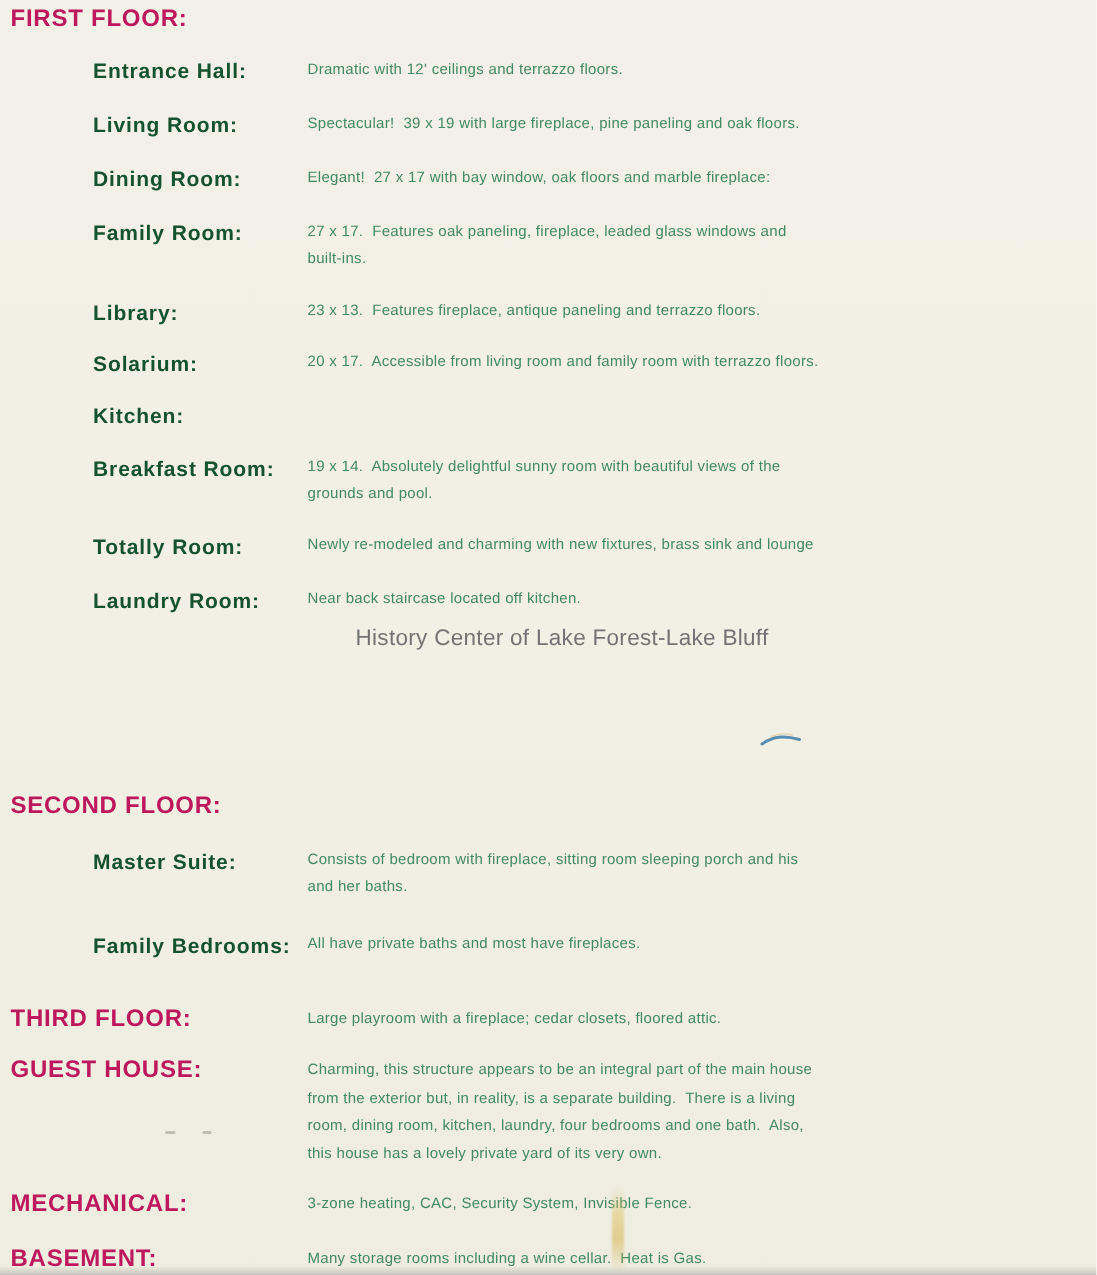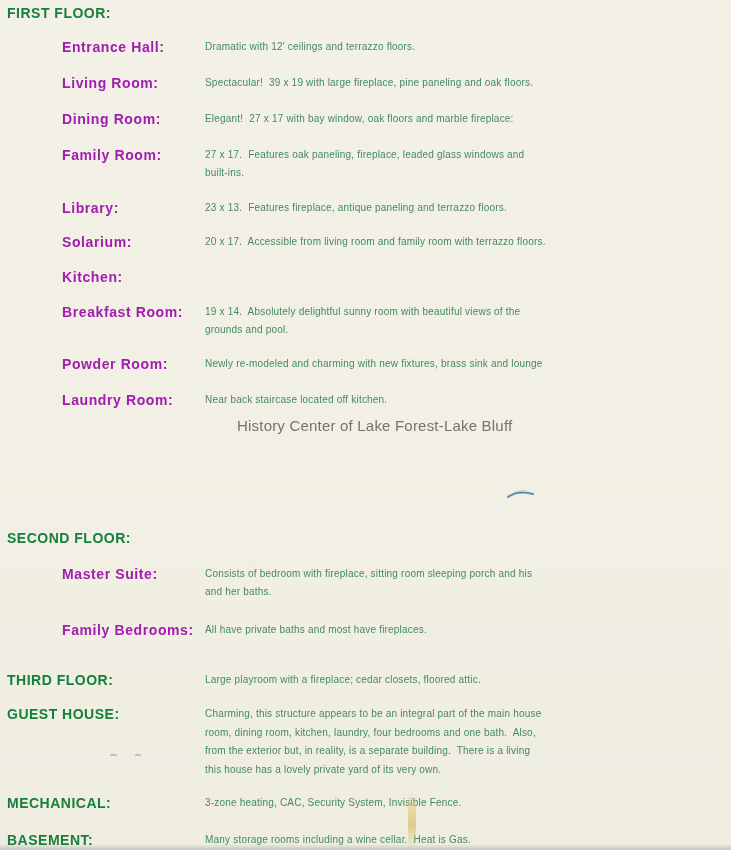--- a/index.html
+++ b/index.html
@@ -6,27 +6,27 @@
   body {
     width: 731px; height: 850px;
     position: relative;
     overflow: hidden;
     background: linear-gradient(180deg, #f3f0e7 0%, #f2efe4 55%, #efece0 100%);
     font-family: "Liberation Sans", "DejaVu Sans", sans-serif;
   }
   .page { position: absolute; inset: 0; }
   .heading {
     position: absolute; left: 7px;
-    color: #15803d; font-weight: 700;
-    font-size: 14px; line-height: 18px;
+    color: #be185d; font-weight: 700;
+    font-size: 16px; line-height: 18px;
     letter-spacing: 0.5px; white-space: pre;
   }
   .room-label {
     position: absolute; left: 62px;
-    color: #a21caf; font-weight: 700;
+    color: #14532d; font-weight: 700;
     font-size: 14px; line-height: 18px;
     letter-spacing: 0.6px; white-space: pre;
   }
   .desc {
     position: absolute; left: 205px;
     color: #428a61;
     font-size: 10px;
     letter-spacing: 0.2px;
   }
   .desc .line { white-space: pre; height: 18px; line-height: 18px; }
@@ -97,21 +97,21 @@
   </div>
 
   <div class="room-label" style="top:268px">Kitchen:</div>
 
   <div class="room-label" style="top:303px">Breakfast Room:</div>
   <div class="desc" style="top:303px">
     <div class="line">19 x 14.  Absolutely delightful sunny room with beautiful views of the</div>
     <div class="line">grounds and pool.</div>
   </div>
 
-  <div class="room-label" style="top:355px">Powder Room:</div>
+  <div class="room-label" style="top:355px">Totally Room:</div>
   <div class="desc" style="top:355px">
     <div class="line">Newly re-modeled and charming with new fixtures, brass sink and lounge</div>
   </div>
 
   <div class="room-label" style="top:391px">Laundry Room:</div>
   <div class="desc" style="top:391px">
     <div class="line">Near back staircase located off kitchen.</div>
   </div>
 
   <div class="watermark">History Center of Lake Forest-Lake Bluff</div>
@@ -140,22 +140,22 @@
   <div class="desc" style="top:671px">
     <div class="line">Large playroom with a fireplace; cedar closets, floored attic.</div>
   </div>
 
   <div class="speck speck-1"></div>
   <div class="speck speck-2"></div>
 
   <div class="heading" style="top:705px">GUEST HOUSE:</div>
   <div class="desc wide-lh" style="top:705px">
     <div class="line">Charming, this structure appears to be an integral part of the main house</div>
+    <div class="line">from the exterior but, in reality, is a separate building.  There is a living</div>
     <div class="line">room, dining room, kitchen, laundry, four bedrooms and one bath.  Also,</div>
-    <div class="line">from the exterior but, in reality, is a separate building.  There is a living</div>
     <div class="line">this house has a lovely private yard of its very own.</div>
   </div>
 
   <div class="heading" style="top:794px">MECHANICAL:</div>
   <div class="desc" style="top:794px">
     <div class="line">3-zone heating, CAC, Security System, Invisible Fence.</div>
   </div>
 
   <div class="heading" style="top:831px">BASEMENT:</div>
   <div class="desc" style="top:831px">

